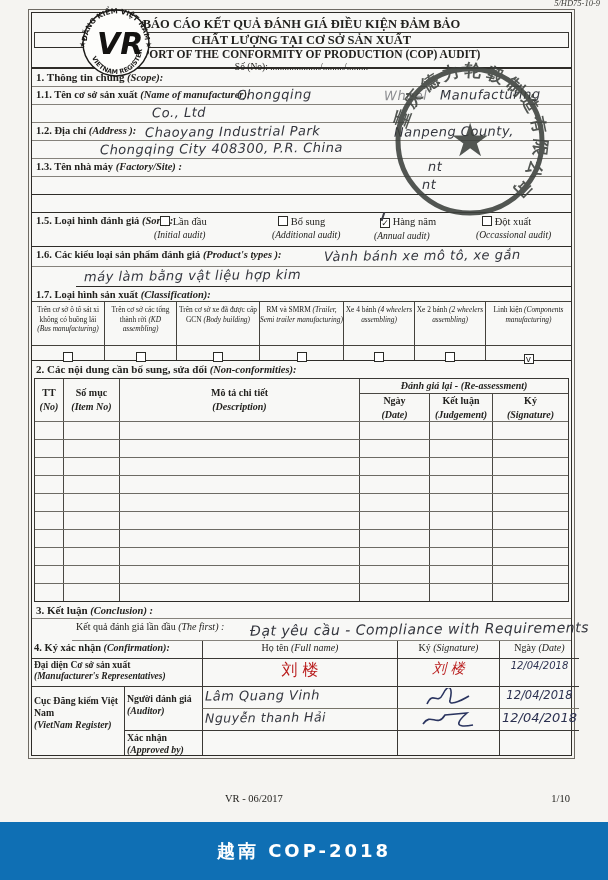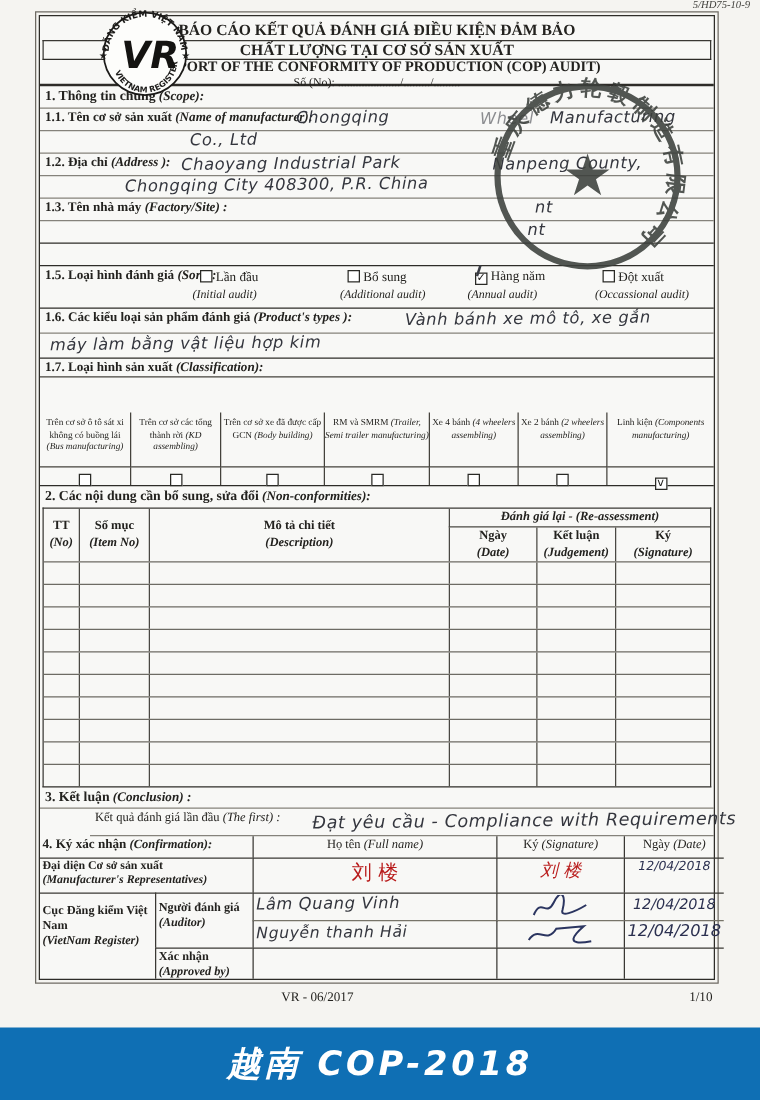--- a/index.html
+++ b/index.html
@@ -59,21 +59,21 @@
   .g4 .c{border-left:1px solid #3a3834;border-top:1px solid #3a3834;box-sizing:border-box;
          padding:1px 2px;position:relative;}
   .g4 .nt{border-top:none;} .g4 .nl{border-left:none;}
   .g4 .thin{border-top:1px solid #777469;}
   .ctr{text-align:center;}
   .bld{font-weight:bold;} .itl{font-style:italic;font-weight:bold;}
   
   .footline{position:absolute;top:793px;width:100%;font-size:10.5px;}
   .banner{position:absolute;left:0;right:0;bottom:0;height:58px;display:flex;
           align-items:center;justify-content:center;color:#fff;
-          font-family:"DejaVu Sans",sans-serif;font-weight:bold;font-size:27px;letter-spacing:3px;font-style:italic;}
+          font-family:"DejaVu Sans",sans-serif;font-weight:bold;font-size:18px;letter-spacing:3px;}
   
   .logo{position:absolute;left:70px;top:6px;z-index:5;}
   .stamp{position:absolute;left:390px;top:60px;z-index:6;opacity:.88;}
   .sig{stroke:#2b3560;stroke-width:1.6;fill:none;}
   .hwdate{font-family:"DejaVu Sans",sans-serif;font-style:italic;color:#2b3050;font-size:11.5px;}
   .cjk{font-family:"DejaVu Sans",sans-serif;color:#b91c1c;}
 </style>
 </head>
 <body>
 
@@ -181,29 +181,29 @@
       <span>Đột xuất</span>
       <span class="en">(Occassional audit)</span>
     </span>
   </div>
 
   <div class="r" style="height:20px;">
     <span class="lv">1.6. Các kiểu loại sản phẩm đánh giá</span>
     <span class="le">(Product's types ):</span>
     <span class="hw abs" style="left:292px;top:1px;">Vành bánh xe mô tô, xe gắn</span>
   </div>
-  <div class="r hb" style="height:20px;">
+  <div class="r hb" style="height:20px;margin-left:44px;">
     <span class="hw abs" style="left:8px;top:1px;">máy làm bằng vật liệu hợp kim</span>
   </div>
 
   <div class="r" style="height:15px;border-bottom:1px solid #44423c;">
     <span class="lv">1.7. Loại hình sản xuất</span>
     <span class="le">(Classification):</span>
   </div>
-  <div class="t17" style="border-bottom:none;margin-top:28px;">
+  <div class="t17" style="border-bottom:none;">
     <div class="hc" style="width:73px;">
       <span>Trên cơ sở ô tô sát xi không có buồng lái</span> <span class="en">(Bus manufacturing)</span></div>
     <div class="hc" style="width:72px;">
       <span>Trên cơ sở các tổng thành rời</span> <span class="en">(KD assembling)</span></div>
     <div class="hc" style="width:83px;">
       <span>Trên cơ sở xe đã được cấp GCN</span> <span class="en">(Body building)</span></div>
     <div class="hc" style="width:84px;">
       <span>RM và SMRM</span> <span class="en">(Trailer, Semi trailer manufacturing)</span></div>
     <div class="hc" style="width:71px;">
       <span>Xe 4 bánh</span> <span class="en">(4 wheelers assembling)</span></div>

